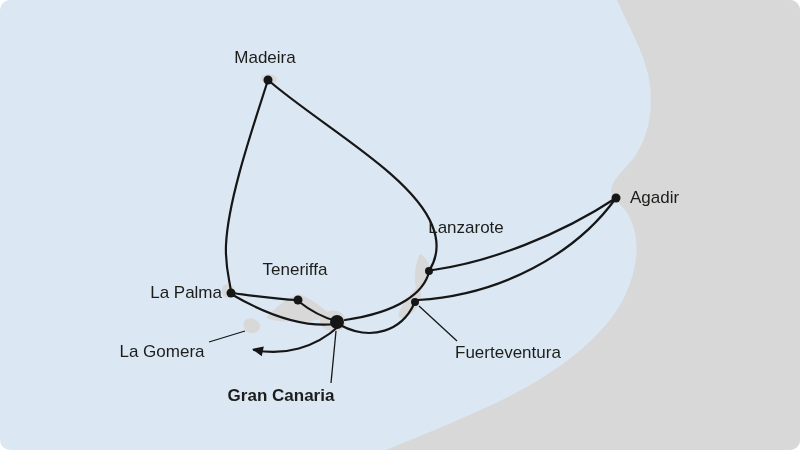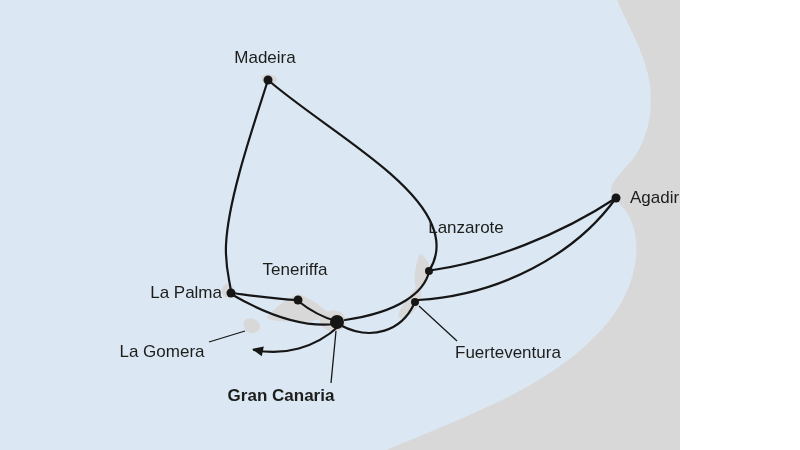--- a/index.html
+++ b/index.html
@@ -1,16 +1,16 @@
 <!DOCTYPE html>
 <html><head>
 <meta charset="utf-8">
 <style>
   html,body{margin:0;padding:0;background:#fff;}
-  .stage{position:relative;width:680px;height:450px;overflow:hidden;}
+  .stage{position:relative;width:800px;height:450px;overflow:hidden;border-radius:10px;}
   #map-svg{display:block;width:800px;height:450px;}
   .port-label{
     font-family:"Liberation Sans",sans-serif;
     font-size:17px;
     fill:#1d1d1b;
   }
   .port-label.bold{font-weight:bold;}
 </style>
 </head>
 <body>

